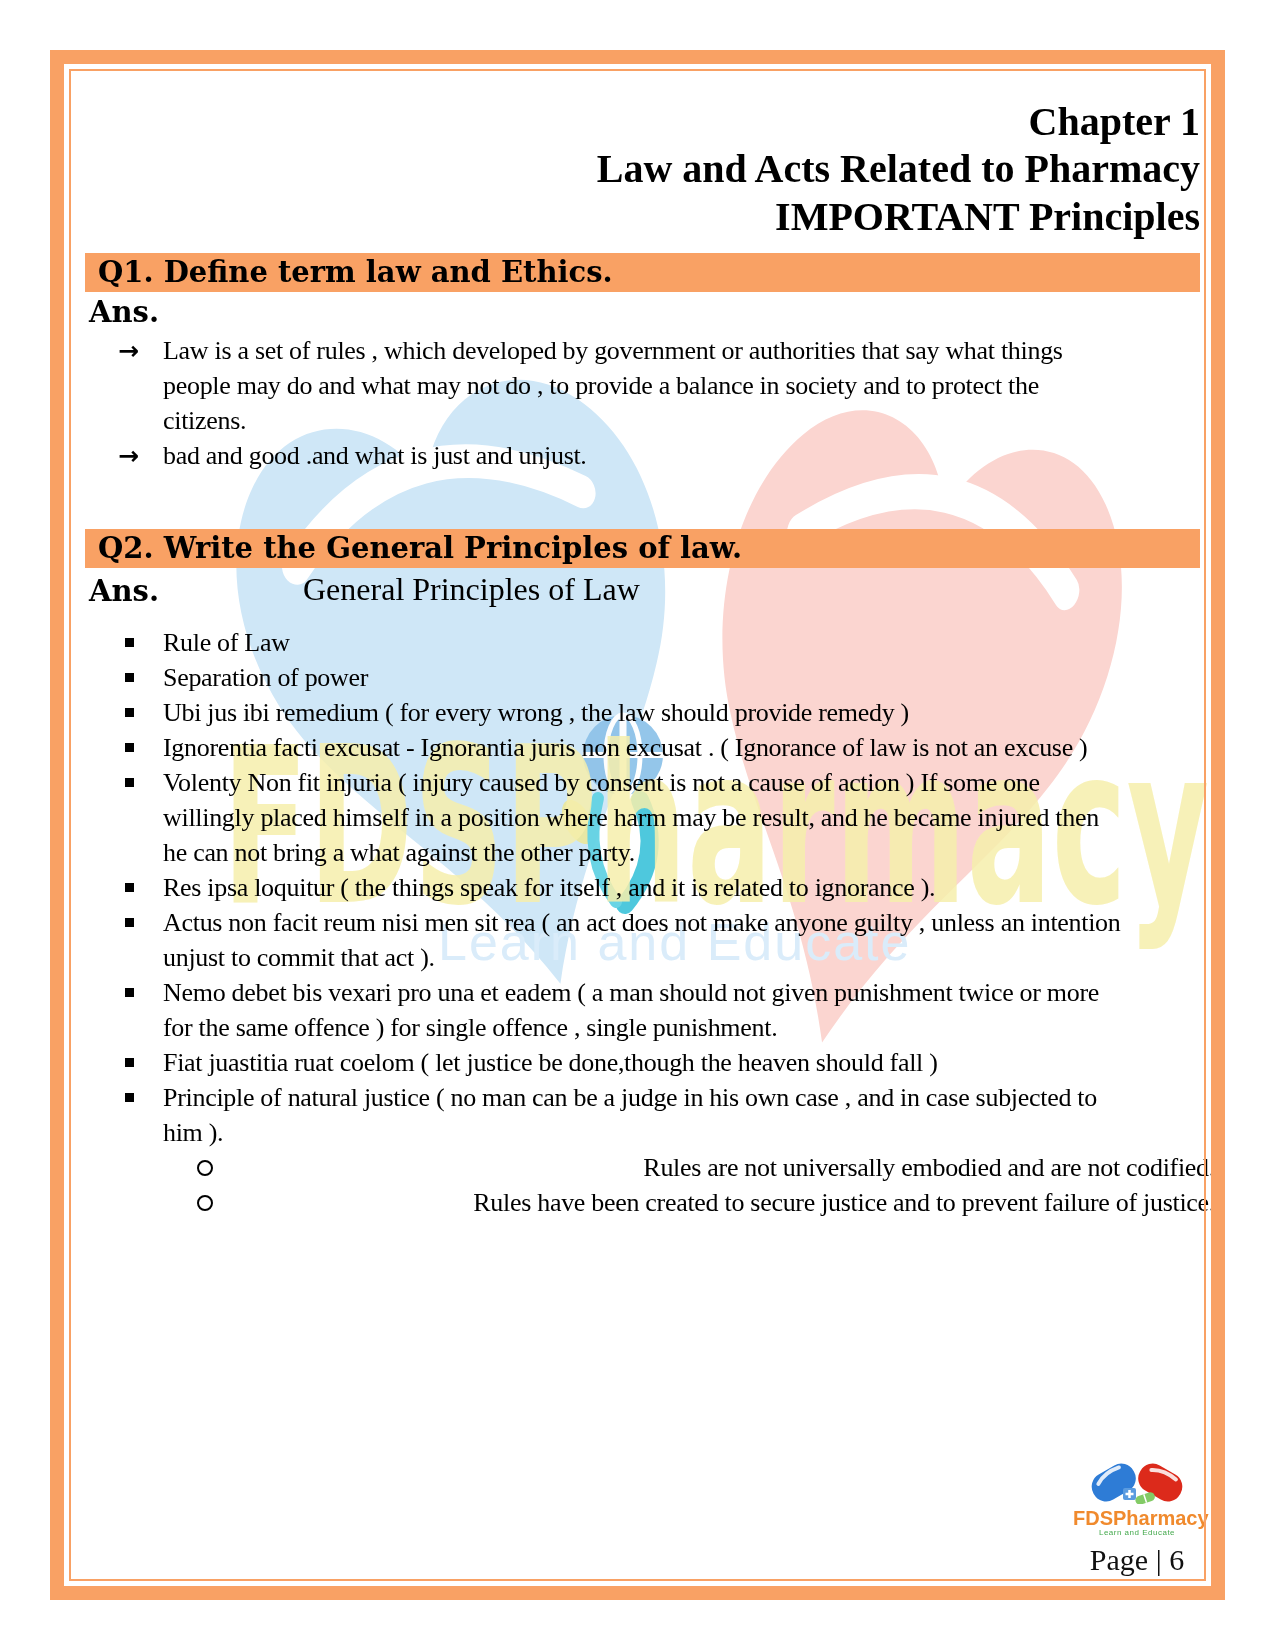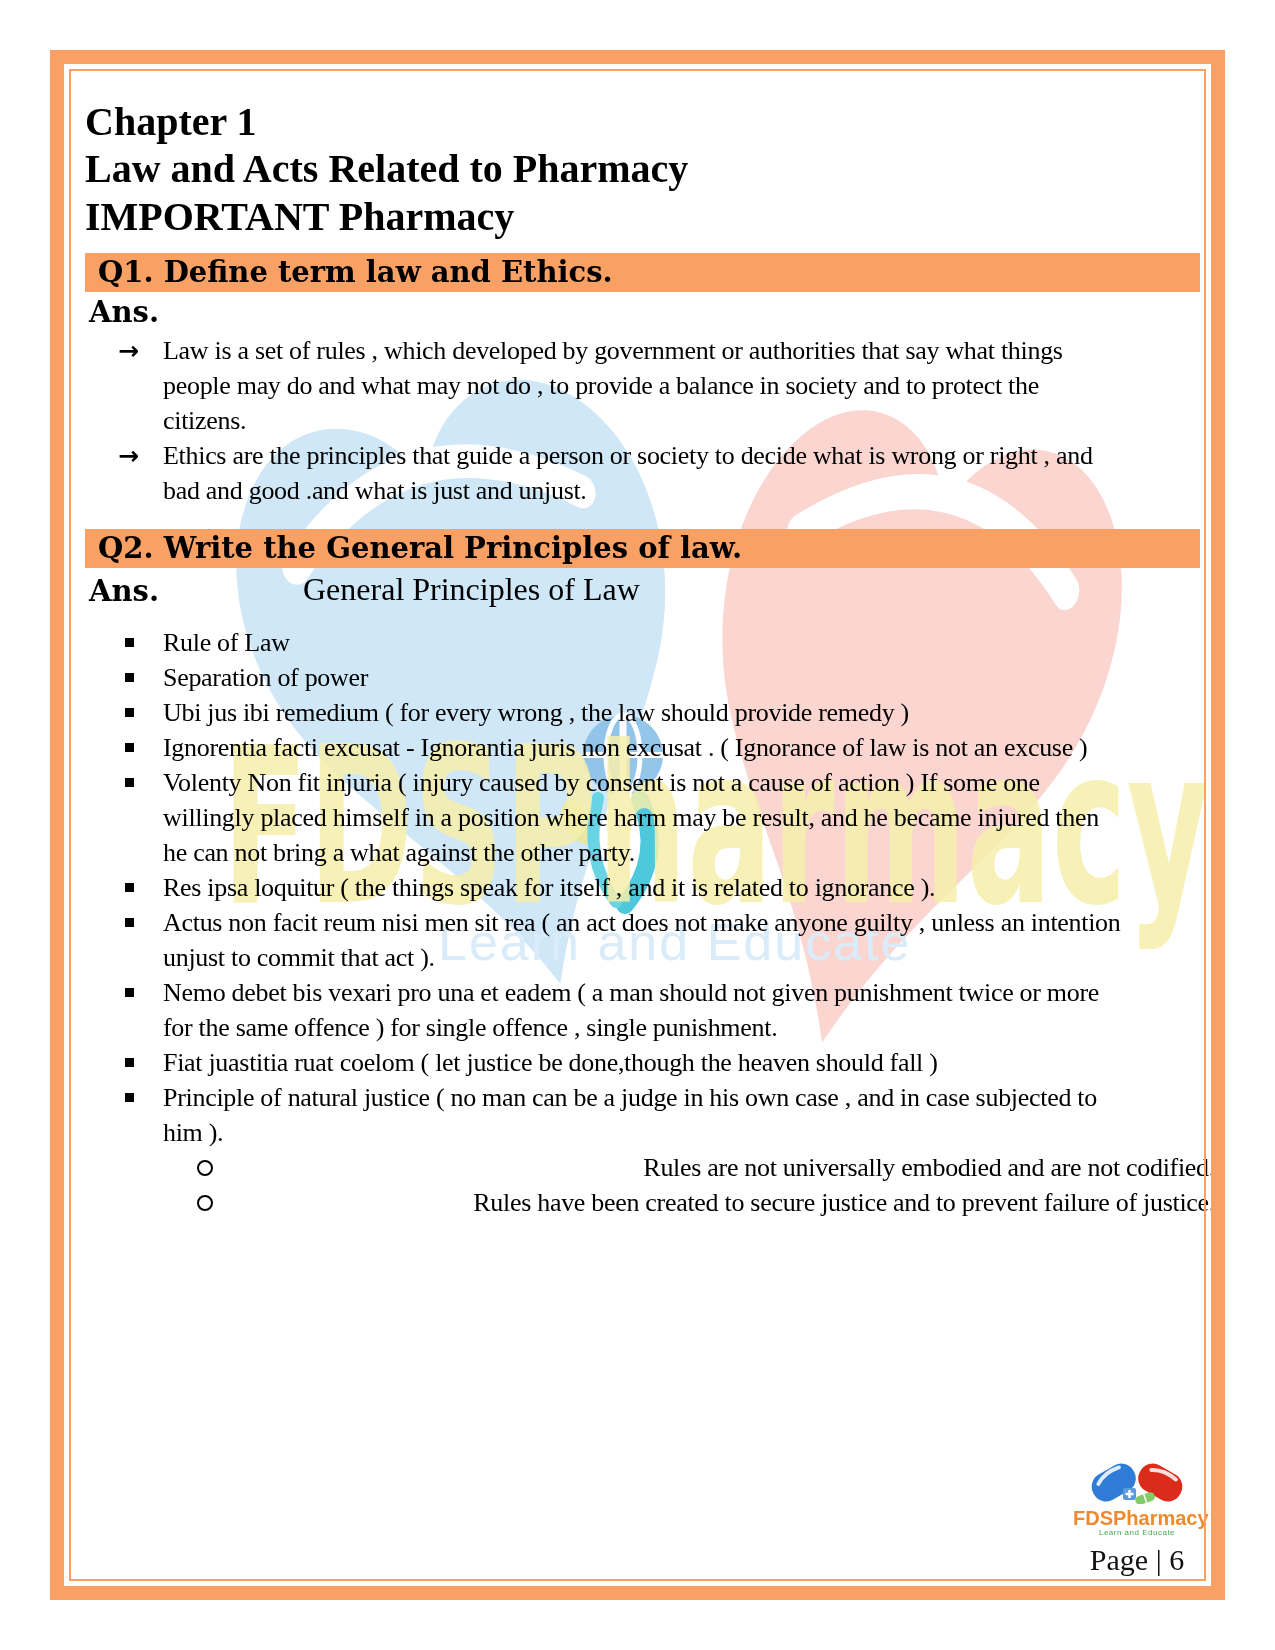--- a/index.html
+++ b/index.html
@@ -6,21 +6,21 @@
   .page{position:relative;width:1275px;height:1650px;background:#ffffff;overflow:hidden;
         font-family:"Liberation Serif",serif;color:#000;}
   
   .border-outer{position:absolute;left:50px;top:50px;right:50px;bottom:50px;
                 border:14px solid #F9A164;pointer-events:none;z-index:3;}
   .border-inner{position:absolute;left:69px;top:69px;right:69px;bottom:69px;
                 border:2px solid #F9A164;pointer-events:none;z-index:3;}
   .wm{position:absolute;left:0;top:0;z-index:0;}
   .content-layer{position:absolute;left:0;top:0;width:1275px;height:1650px;z-index:2;}
 
-  .title{position:absolute;left:85px;width:1115px;text-align:left;
+  .title{position:absolute;left:85px;width:1115px;text-align:right;
          font-family:"Liberation Serif",serif;font-weight:bold;font-size:40px;line-height:44px;}
   .band{position:absolute;left:85px;width:1115px;height:39px;background:#F9A164;
         font-family:"DejaVu Serif",serif;font-weight:bold;font-size:29px;line-height:39px;
         padding-left:13px;box-sizing:border-box;white-space:nowrap;}
   .ans{position:absolute;left:89px;font-family:"DejaVu Serif",serif;font-weight:bold;font-size:29px;line-height:32px;}
   .section-head{position:absolute;left:303px;font-family:"Liberation Serif",serif;
                 font-weight:normal;font-size:32px;line-height:42px;white-space:nowrap;}
 
   .list{position:absolute;left:85px;width:1130px;font-size:26px;line-height:35px;letter-spacing:-0.3px;}
   .li{position:relative;padding-left:78px;}
@@ -69,35 +69,34 @@
 
     <g transform="translate(222,902) scale(0.58,1)">
       <text x="0" y="0" font-family="DejaVu Sans, sans-serif" font-weight="bold" font-size="218" fill="#F6EFAC" opacity="0.85">FDSPharmacy</text>
     </g>
     <text x="438" y="960" font-family="Liberation Sans, sans-serif" font-size="52" letter-spacing="2" fill="#DAECFA">Learn and Educate</text>
   </svg>
 
   <div class="content-layer">
     <div class="title" style="top:100px">Chapter 1</div>
     <div class="title" style="top:147px">Law and Acts Related to Pharmacy</div>
-    <div class="title" style="top:195px">IMPORTANT Pharmacy</div>
+    <div class="title" style="top:195px">IMPORTANT Principles</div>
 
     <div class="band" style="top:253px">Q1. Define term law and Ethics.</div>
     <div class="ans" style="top:296px">Ans.</div>
 
     <div class="list" style="top:333px">
       <div class="li">
         <span class="arrow-marker">→</span>
         <div class="tl">Law is a set of rules , which developed by government or authorities that say what things</div>
         <div class="tl">people may do and what may not do , to provide a balance in society and to protect the</div>
         <div class="tl">citizens.</div>
       </div>
       <div class="li">
         <span class="arrow-marker">→</span>
-        <div class="tl">Ethics are the principles that guide a person or society to decide what is wrong or right , and</div>
         <div class="tl">bad and good .and what is just and unjust.</div>
       </div>
     </div>
 
     <div class="band" style="top:529px">Q2. Write the General Principles of law.</div>
     <div class="ans" style="top:575px">Ans.</div>
     <div class="section-head" style="top:568px">General Principles of Law</div>
 
     <div class="list" style="top:625px">
       <div class="li">

